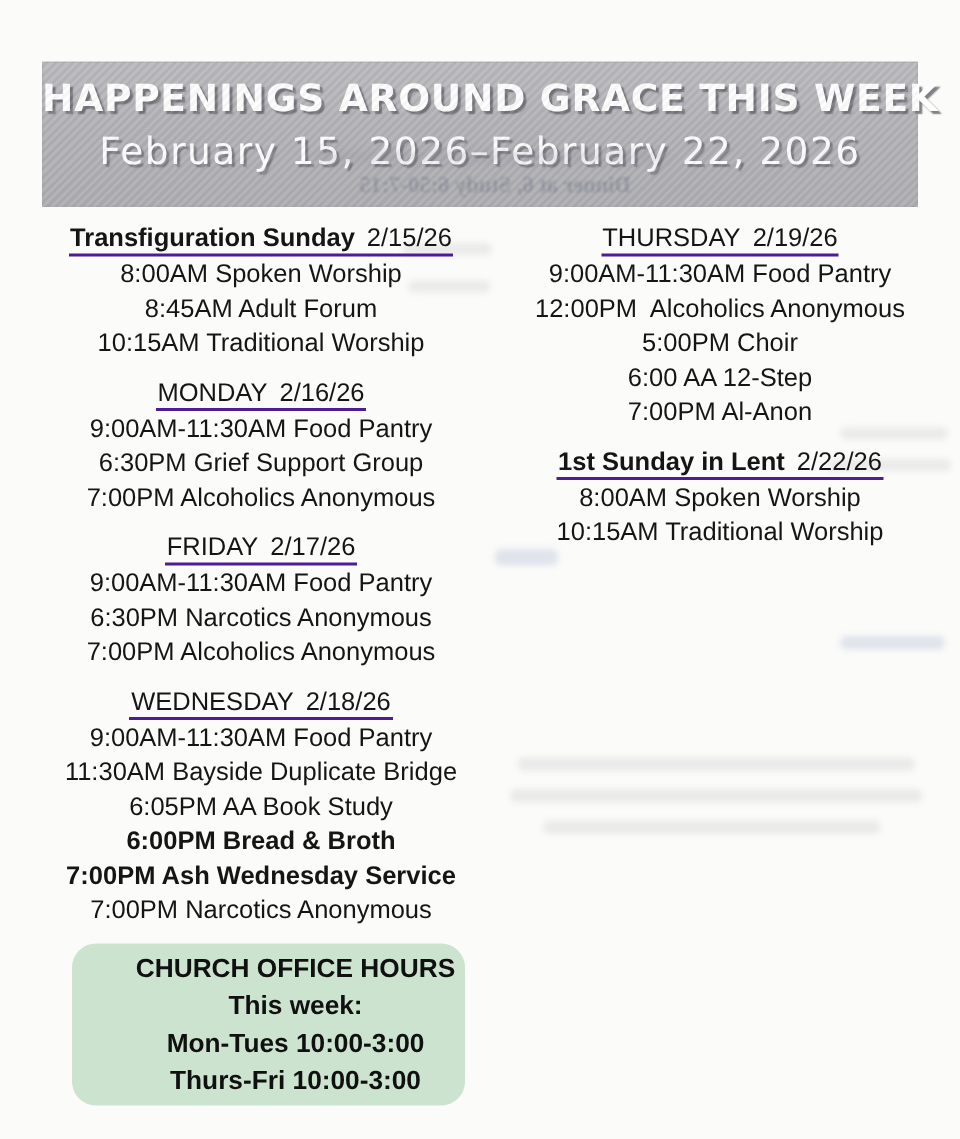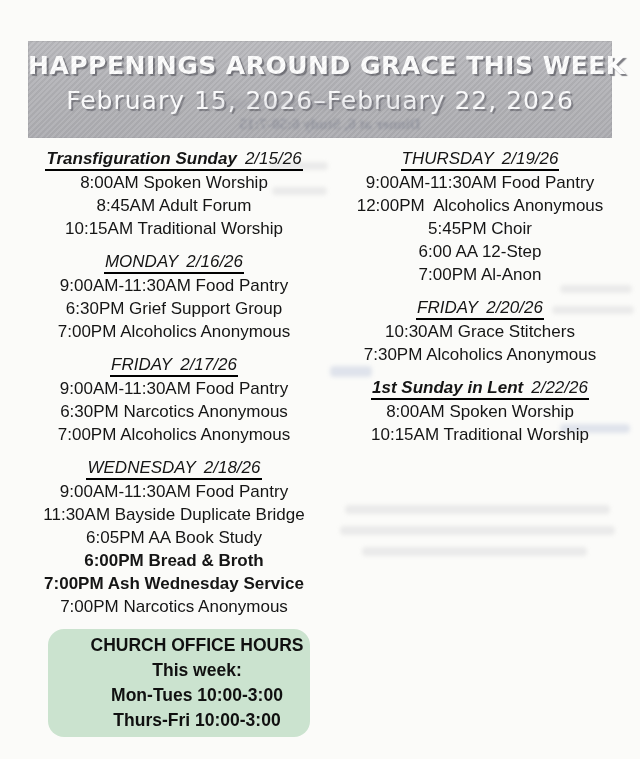--- a/index.html
+++ b/index.html
@@ -39,23 +39,22 @@
   .col{position:absolute;top:147px;text-align:center;}
   .col-left{left:28px;width:292px;}
   .col-right{left:324px;width:312px;}
   .day-section{margin-bottom:10px;}
   .event{
     font-size:17px;line-height:23px;color:#151515;
     white-space:pre-wrap;
   }
   .bold{font-weight:bold;}
   .day-underline{
-    display:inline-block;border-bottom:2px solid #000000;line-height:20px;
+    display:inline-block;border-bottom:2px solid #4c1d95;line-height:20px;
     padding:0 1px;
-    font-style:italic;
   }
   .day-date{margin-left:8px;}
   
   .office-box{
     position:absolute;left:48px;top:629px;width:262px;height:108px;
     background:#cbe3cf;border-radius:16px;
     display:flex;flex-direction:column;justify-content:center;
     text-align:center;
   }
   .office-line{font-size:17.5px;font-weight:bold;line-height:25px;color:#101010;padding-left:36px;}
@@ -117,28 +116,23 @@
       <div class="event bold">6:00PM Bread &amp; Broth</div>
       <div class="event bold">7:00PM Ash Wednesday Service</div>
       <div class="event">7:00PM Narcotics Anonymous</div>
     </div>
   </div>
 <div class="col col-right" id="col-right">
     <div class="day-section">
       <div class="event"><span class="day-underline"><span class="day-name">THURSDAY</span><span class="day-date">2/19/26</span></span></div>
       <div class="event">9:00AM-11:30AM Food Pantry</div>
       <div class="event">12:00PM  Alcoholics Anonymous</div>
-      <div class="event">5:45PM Choir</div>
+      <div class="event">5:00PM Choir</div>
       <div class="event">6:00 AA 12-Step</div>
       <div class="event">7:00PM Al-Anon</div>
-    </div>
-    <div class="day-section">
-      <div class="event"><span class="day-underline"><span class="day-name">FRIDAY</span><span class="day-date">2/20/26</span></span></div>
-      <div class="event">10:30AM Grace Stitchers</div>
-      <div class="event">7:30PM Alcoholics Anonymous</div>
     </div>
     <div class="day-section">
       <div class="event"><span class="day-underline"><span class="day-name bold">1st Sunday in Lent</span><span class="day-date">2/22/26</span></span></div>
       <div class="event">8:00AM Spoken Worship</div>
       <div class="event">10:15AM Traditional Worship</div>
     </div>
   </div>
 
 <div class="office-box">
   <div class="office-line">CHURCH OFFICE HOURS</div>

